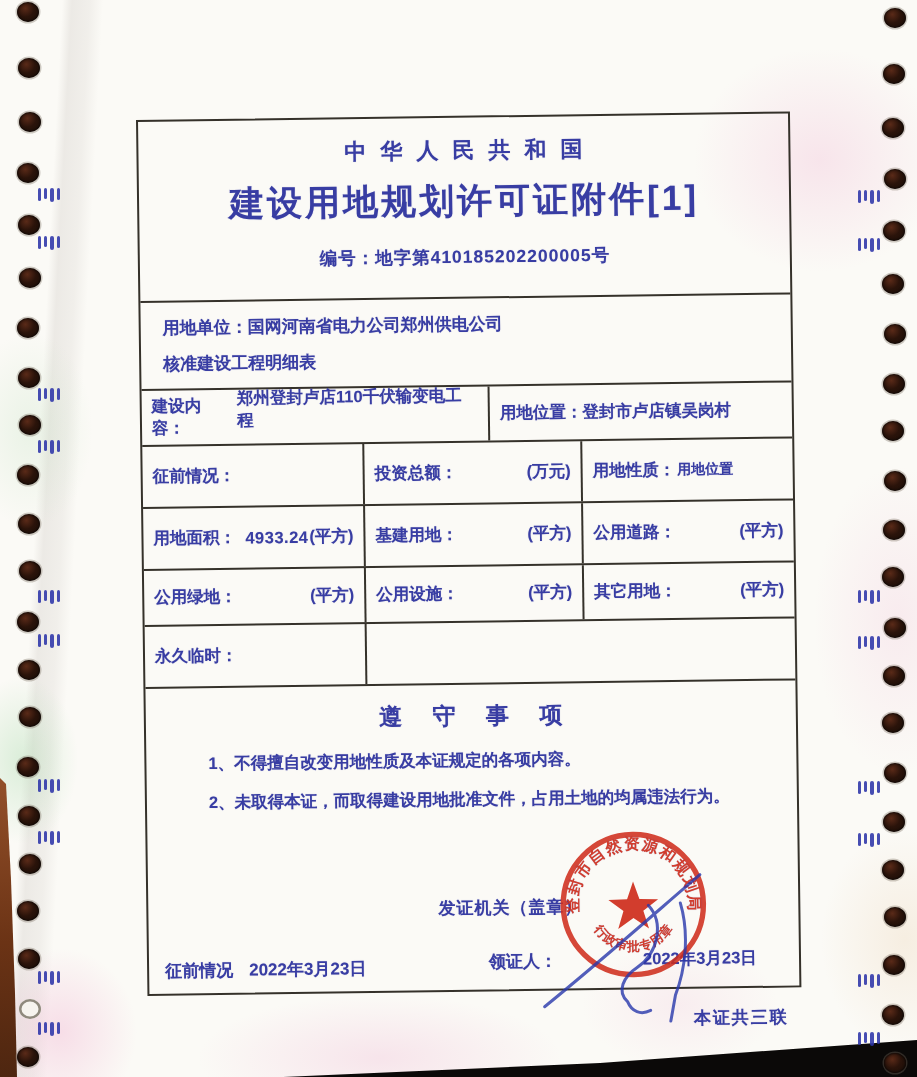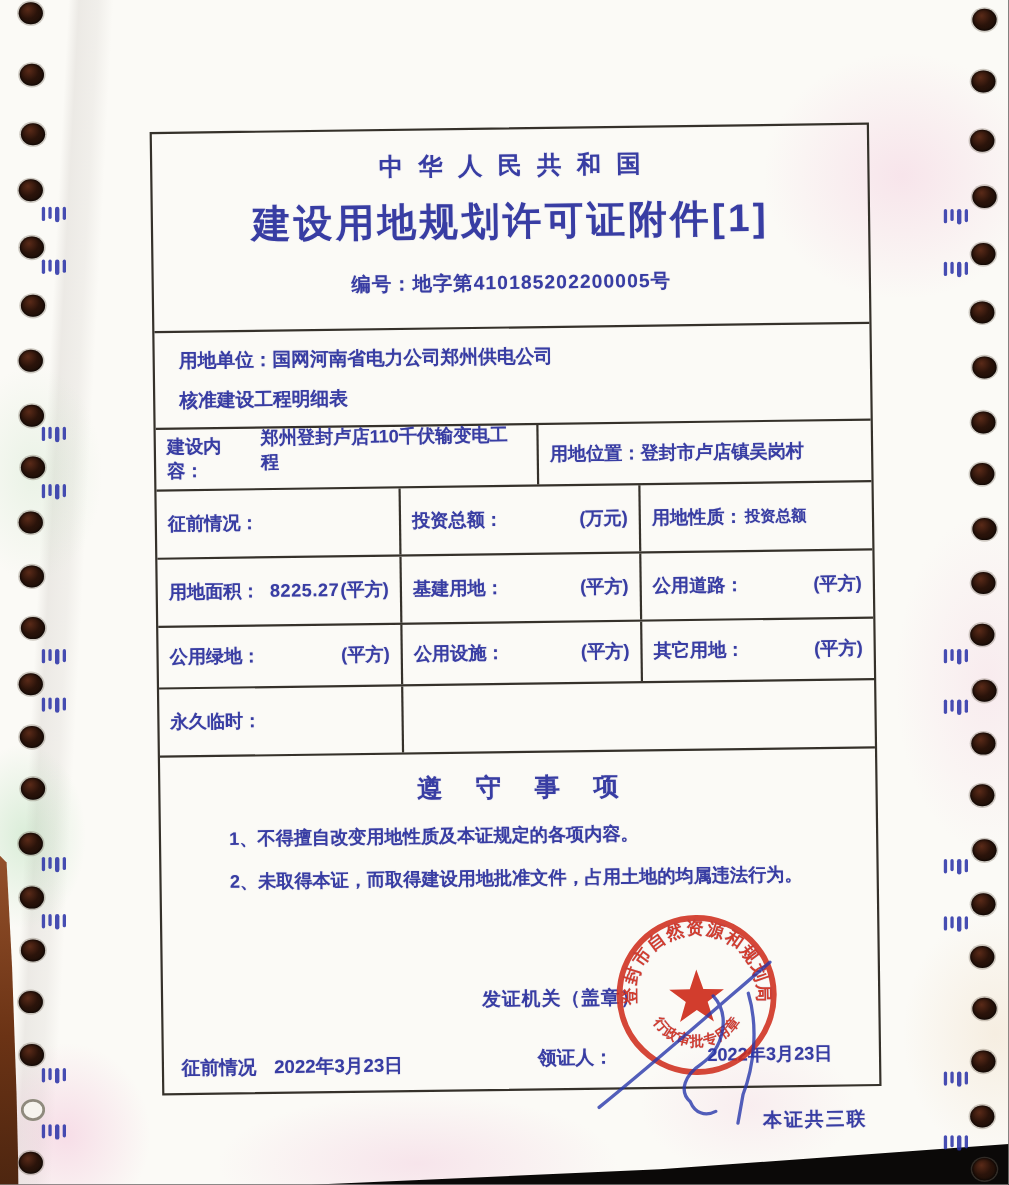--- a/index.html
+++ b/index.html
@@ -273,29 +273,29 @@
             <span>征前情况：</span>
           </div>
           <div class="cell c2">
             <span>投资总额：</span>
             <span class="rgt">
                 <span>(万元)</span>
               </span>
           </div>
           <div class="cell c3">
             <span>用地性质：</span>
-            <span class="small">投资总额</span>
+            <span class="small">用地位置</span>
           </div>
         </div>
 
         <div class="trow rC">
           <div class="cell c1">
             <span>用地面积：</span>
             <span class="rgt">
-                <span class="num">8225.27</span>
+                <span class="num">4933.24</span>
                 <span>(平方)</span>
               </span>
           </div>
           <div class="cell c2">
             <span>基建用地：</span>
             <span class="rgt">
                 <span>(平方)</span>
               </span>
           </div>
           <div class="cell c3">

